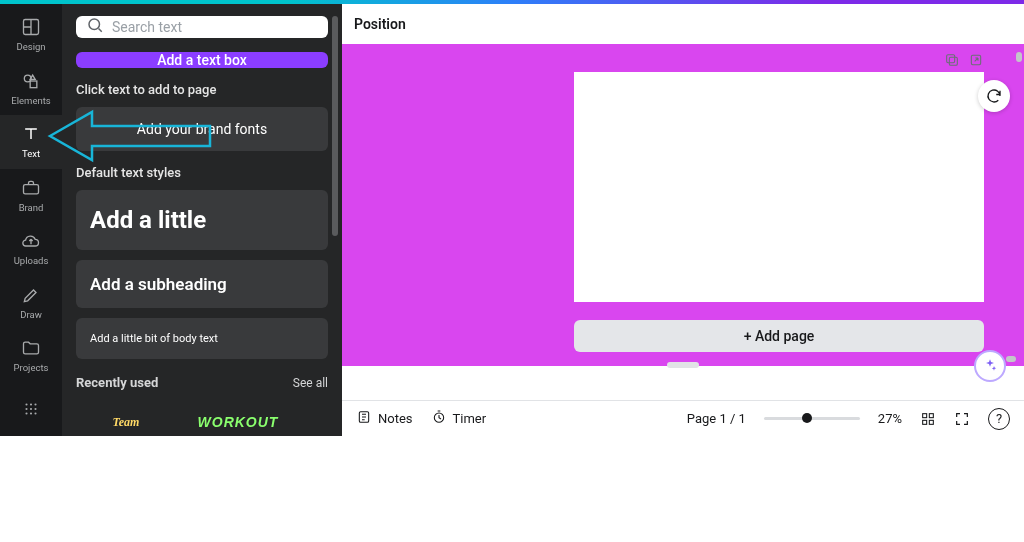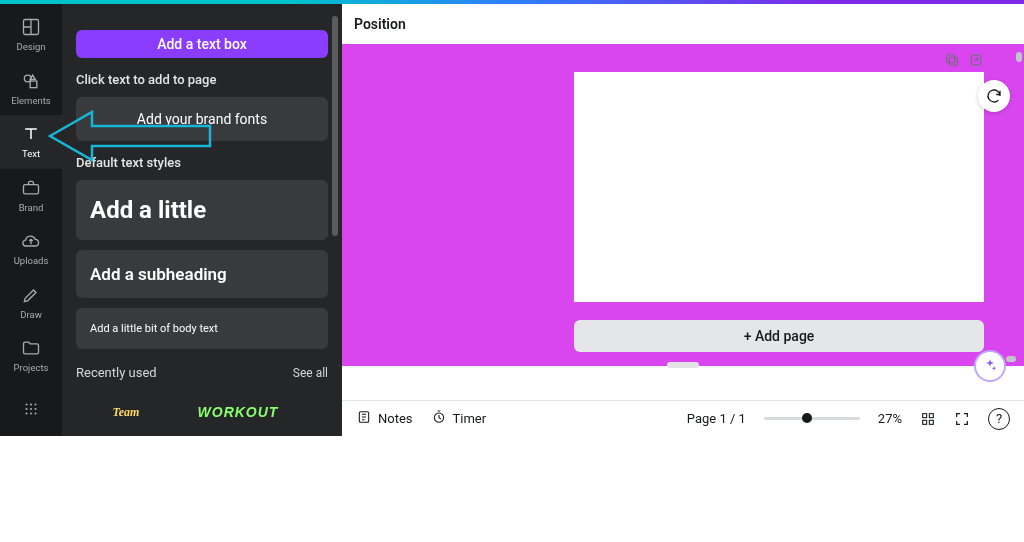--- a/index.html
+++ b/index.html
@@ -20,21 +20,21 @@
 
 .btn-purple { background:#8b3dff; color:#fff; border:none; border-radius:6px; height:34px; font-size:14px; font-weight:500; margin-top:14px; cursor:pointer; }
 
 .section-label { color:#e5e5e5; font-size:13px; font-weight:500; margin-top:14px; }
 .dark-btn { background:#393a3c; color:#fff; border:none; border-radius:6px; font-size:14px; text-align:center; padding:14px 0; margin-top:10px; cursor:pointer; }
 .heading-btn { background:#393a3c; color:#fff; border:none; border-radius:6px; font-size:24px; font-weight:700; text-align:left; padding:16px 14px; margin-top:10px; cursor:pointer; }
 .subheading-btn { background:#393a3c; color:#fff; border:none; border-radius:6px; font-size:17px; font-weight:600; text-align:left; padding:14px 14px; margin-top:10px; cursor:pointer; }
 .body-btn { background:#393a3c; color:#fff; border:none; border-radius:6px; font-size:11px; text-align:left; padding:14px 14px; margin-top:10px; cursor:pointer; }
 
 .recent-row { display:flex; justify-content:space-between; align-items:center; margin-top:16px; }
-.recent-label { color:#d5d6d7; font-size:13px; font-weight:400; }
+.recent-label { color:#d5d6d7; font-size:13px; font-weight:700; }
 .see-all { color:#d5d6d7; font-size:12px; cursor:pointer; }
 
 .recent-thumbs { display:flex; gap:12px; margin-top:14px; padding-bottom:6px; }
 .thumb { width:100px; height:36px; border-radius:4px; display:flex; align-items:center; justify-content:center; font-size:14px; font-weight:800; font-style:italic; }
 .thumb1 { color:#ffd966; font-family:cursive; font-size:12px; }
 .thumb2 { color:#8aff6e; letter-spacing:1px; font-family:Impact,sans-serif; }
 
 .scroll-track { position:absolute; right:4px; top:12px; bottom:10px; width:6px; }
 .scroll-thumb { position:absolute; top:0; width:6px; height:220px; background:#5a5b5d; border-radius:3px; }
 
@@ -149,20 +149,29 @@
             <circle cx="18" cy="12" r="1.4"></circle>
             <circle cx="6" cy="18" r="1.4"></circle>
             <circle cx="12" cy="18" r="1.4"></circle>
             <circle cx="18" cy="18" r="1.4"></circle>
           </svg>
       </span>
     </div>
   </div>
 
   <div class="sidepanel">
+    <div class="search">
+      <span>
+        <svg viewBox="0 0 24 24" width="18" height="18" fill="none" stroke="#5f6368" stroke-width="2">
+            <circle cx="11" cy="11" r="7"></circle>
+            <path d="M21 21l-4.3-4.3"></path>
+          </svg>
+      </span>
+      <input type="text" placeholder="Search text" style="">
+    </div>
 
     <button class="btn-purple">Add a text box</button>
 
     <div class="section-label">Click text to add to page</div>
     <button class="dark-btn">Add your brand fonts</button>
 
     <div class="section-label">Default text styles</div>
     <button class="heading-btn">Add a little</button>
     <button class="subheading-btn">Add a subheading</button>
     <button class="body-btn">Add a little bit of body text</button>

